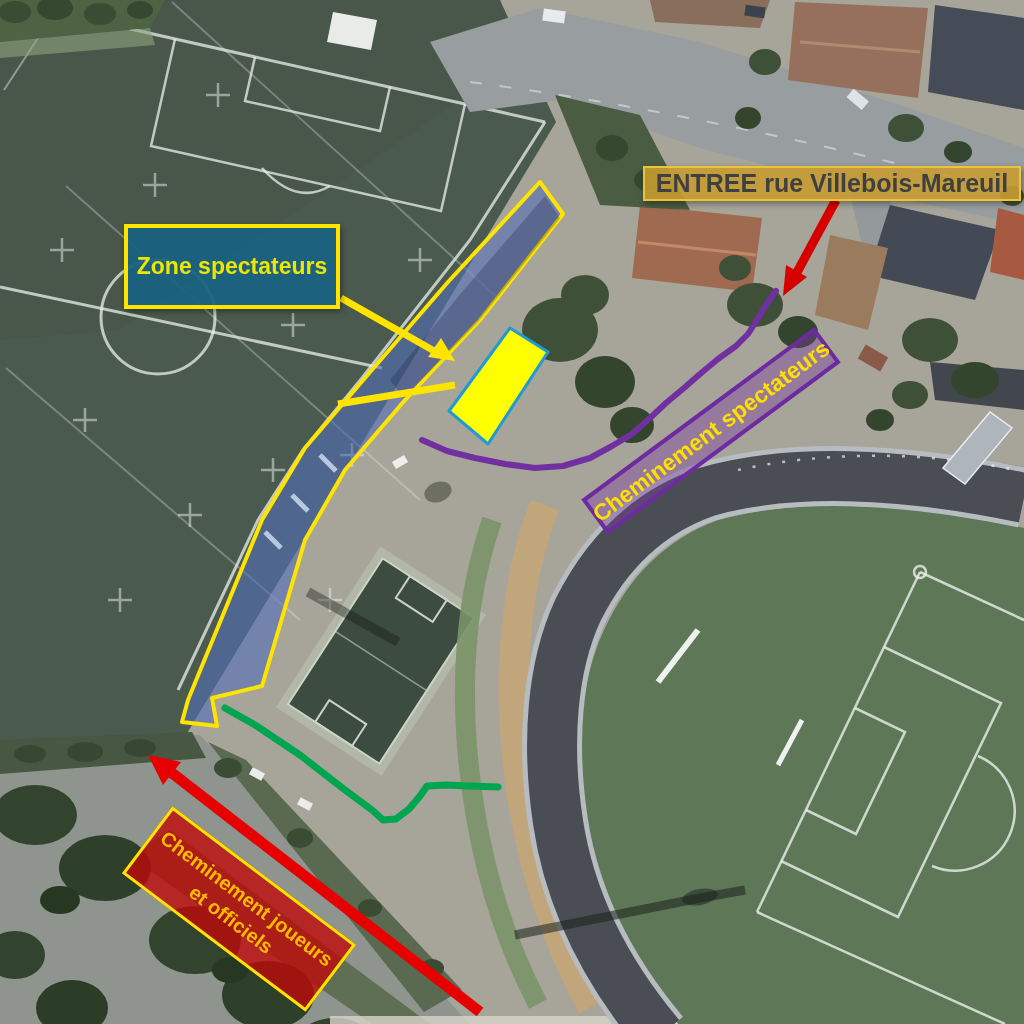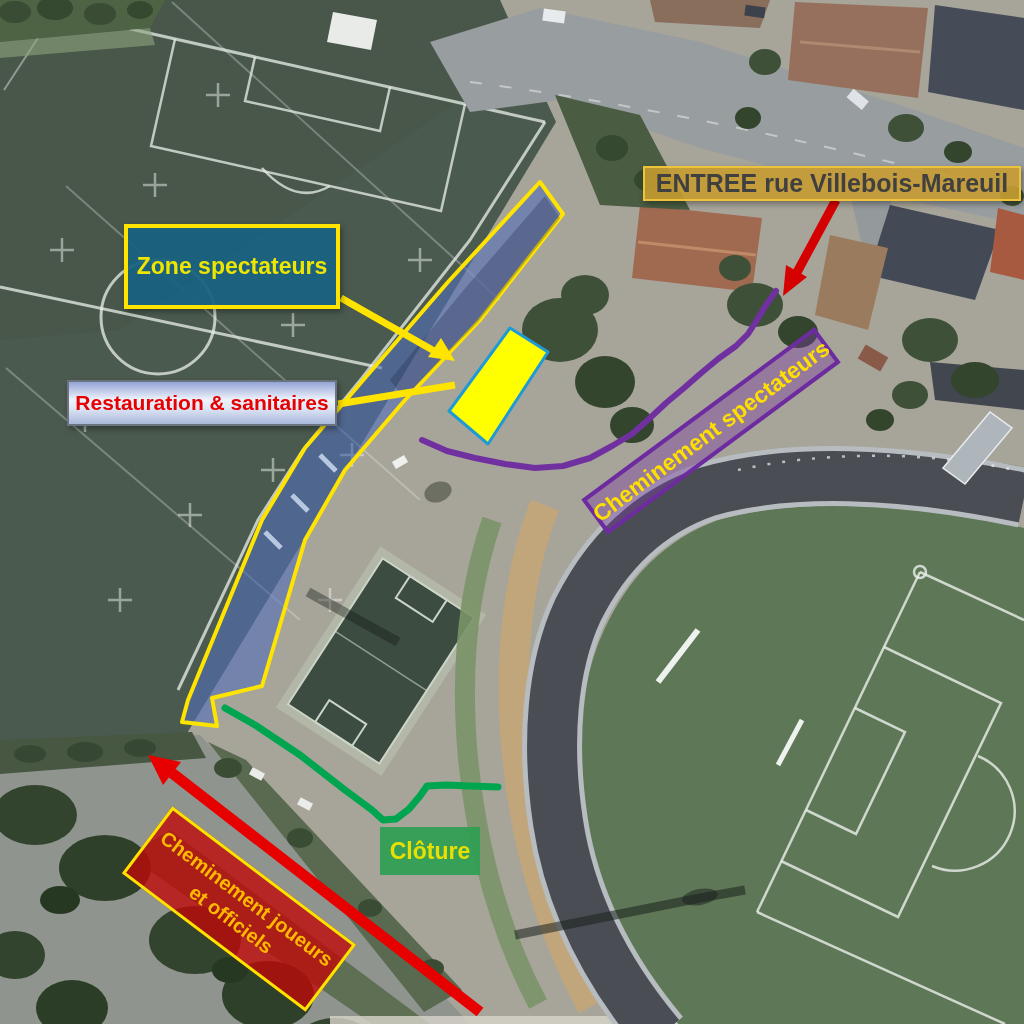--- a/index.html
+++ b/index.html
@@ -227,30 +227,24 @@
 </svg>
 
   <div class="lbl" id="entrance-label">
     <span>ENTREE rue Villebois-Mareuil</span>
   </div>
 
   <div class="lbl" id="zone-label">
     <span>Zone spectateurs</span>
   </div>
 
-  <div class="lbl" id="catering-label">
-    <span>Restauration &amp; sanitaires</span>
-  </div>
 
   <div class="lbl" id="spectator-path-label">
     <span>Cheminement spectateurs</span>
   </div>
 
-  <div class="lbl" id="fence-label">
-    <span>Clôture</span>
-  </div>
 
   <div class="lbl" id="players-label">
     <span>Cheminement joueurs</span>
     <span>et officiels</span>
   </div>
 
 </div>
 
 </body></html>

